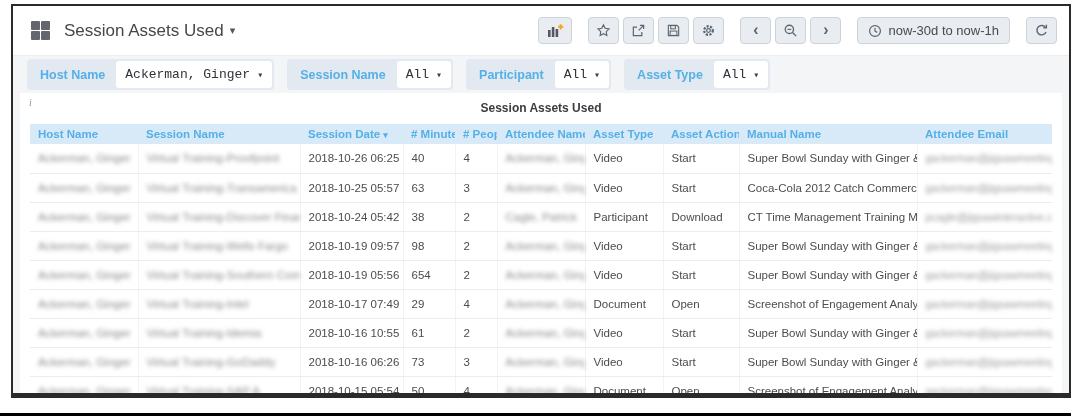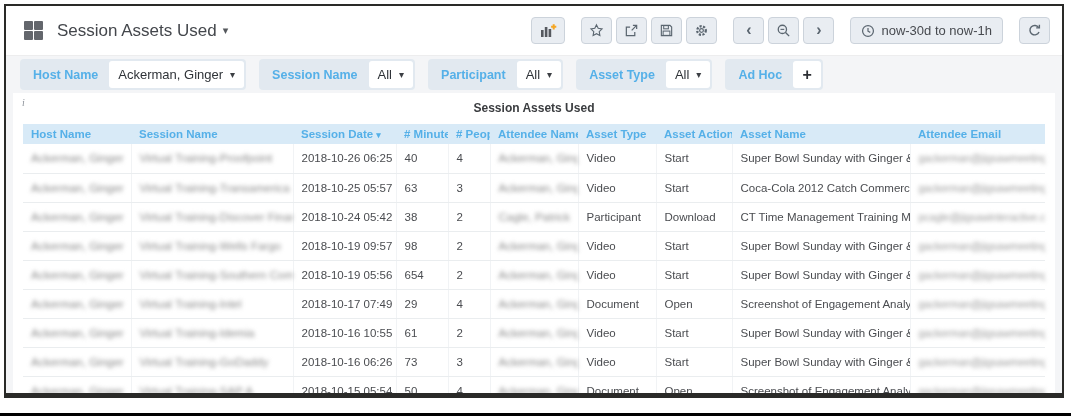--- a/index.html
+++ b/index.html
@@ -1,18 +1,18 @@
 <!DOCTYPE html>
 <html><head>
 <meta charset="utf-8">
 <style>
   * { box-sizing: border-box; margin: 0; padding: 0; }
   html,body { width:1073px; height:417px; background:#fff; overflow:hidden;
     font-family:"Liberation Sans", sans-serif; }
-  .window { position:absolute; left:4px; top:4px; width:1060px; height:394px;
+  .window { position:absolute; left:11px; top:4px; width:1060px; height:394px;
     border:2px solid #2a2a28; border-bottom-width:5px; background:#f4f5f7; overflow:hidden; }
   .bottom-line { position:absolute; left:0; bottom:1px; width:1071px; height:3px; background:#000; }
 
   
   .header-bar { height:50px; background:#fff; display:flex; align-items:center;
     padding:0 12px 0 18px; border-bottom:1px solid #ededee; }
   .grid-icon { width:19px; height:19px; display:grid; grid-template-columns:9px 9px;
     grid-template-rows:9px 9px; gap:1px; cursor:pointer; }
   .grid-icon span { background:#63666c; border-radius:1px; }
   .app-title { font-size:17px; color:#44474c; margin-left:14px; cursor:pointer; }
@@ -26,21 +26,21 @@
   .time-btn { font-size:13px; color:#474a4f; padding:0 10px;text-align:right; }
   .chev { font-size:16px; font-weight:bold; line-height:1; padding-bottom:2px; }
 
   
   .filter-bar { height:37px; display:flex; align-items:center; gap:13px; padding:0 14px;
     background:#f4f5f7; }
   .fgroup { background:#e2e9f0; border-radius:4px; padding:2px; height:31px;
     display:flex; align-items:center; }
   .flabel { color:#55b0e8; font-size:12.5px; font-weight:bold; padding:0 11px; white-space:nowrap; }
   .fselect { background:#fff; border-radius:3px; height:27px; display:flex; align-items:center;
-    padding:0 9px; font-size:13px; color:#2f3338; cursor:pointer; gap:7px; white-space:nowrap; }
+    padding:0 9px; font-size:13px; color:#2f3338; cursor:pointer; gap:7px; white-space:nowrap;font-family:Liberation Mono, monospace; }
   .fcaret { font-size:10px; color:#3c3f44; }
   .plus-btn { background:#fff; border-radius:3px; height:27px; width:28px; display:flex;
     align-items:center; justify-content:center; font-size:16px; font-weight:bold;
     color:#2b2e33; cursor:pointer; }
 
   
   .panel { margin:0 7px; background:#fff; height:302px; position:relative; overflow:hidden; }
   .panel-info { position:absolute; left:9px; top:4px; color:#8d939b; font-size:10px;
     font-style:italic; font-family:"Liberation Serif", serif; cursor:pointer; }
   .panel-title { text-align:center; font-size:12px; font-weight:bold; color:#3a3c3f;
@@ -158,24 +158,20 @@
         <span class="fcaret">▾</span>
       </div>
     </div>
     <div class="fgroup">
       <span class="flabel">Asset Type</span>
       <div class="fselect">
         <span>All</span>
         <span class="fcaret">▾</span>
       </div>
     </div>
-    <div class="fgroup">
-      <span class="flabel">Ad Hoc</span>
-      <div class="plus-btn">+</div>
-    </div>
   </div>
 
   <div class="panel">
     <span class="panel-info">i</span>
     <div class="panel-title">Session Assets Used</div>
 
     <table>
       <colgroup>
         <col style="width:108px">
           <col style="width:162px">
@@ -191,21 +187,21 @@
       <thead>
         <tr>
           <th>Host Name</th>
           <th>Session Name</th>
           <th><span>Session Date</span><span class="sort-caret">▾</span></th>
           <th># Minutes</th>
           <th># People</th>
           <th>Attendee Name</th>
           <th>Asset Type</th>
           <th>Asset Action</th>
-          <th>Asset Name</th>
+          <th>Manual Name</th>
           <th>Attendee Email</th>
         </tr>
       </thead>
       <tbody>
         <tr>
           <td class="blur">Ackerman, Ginger</td>
           <td class="blur">Virtual Training-Proofpoint</td>
           <td>2018-10-26 06:25 am</td>
           <td>40</td>
           <td>4</td>

